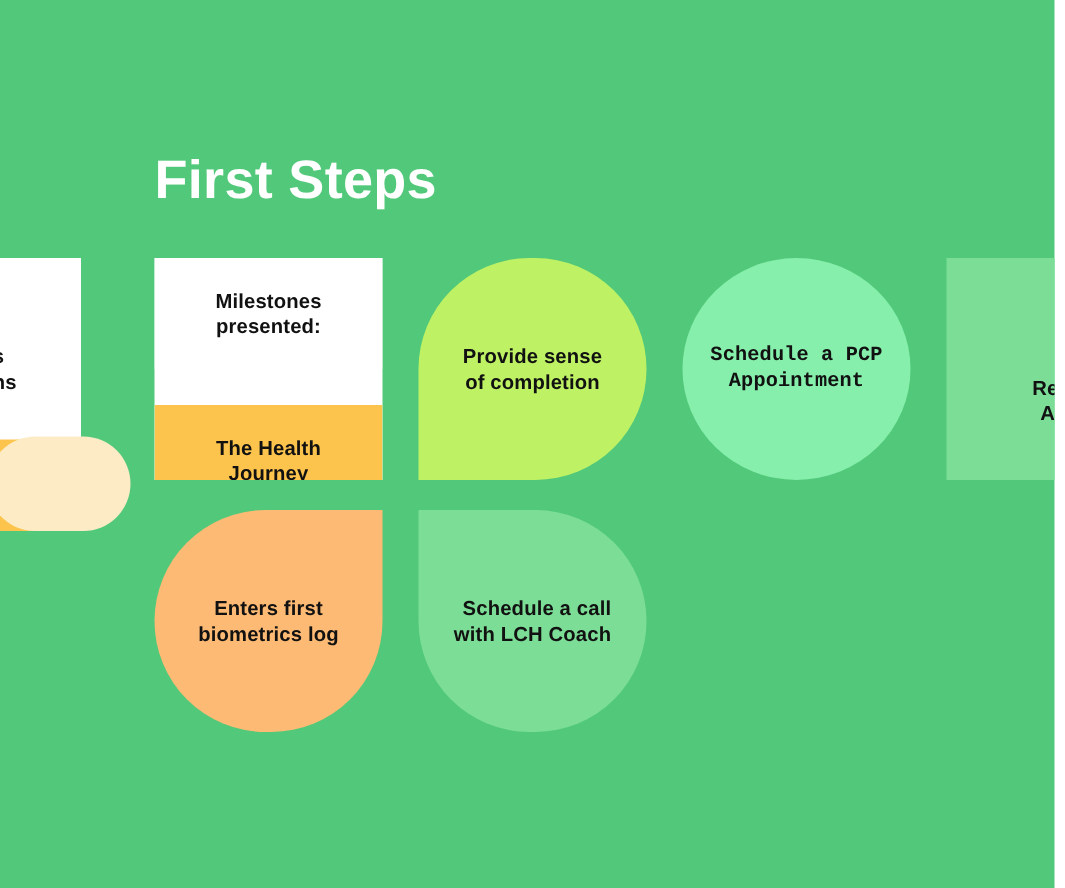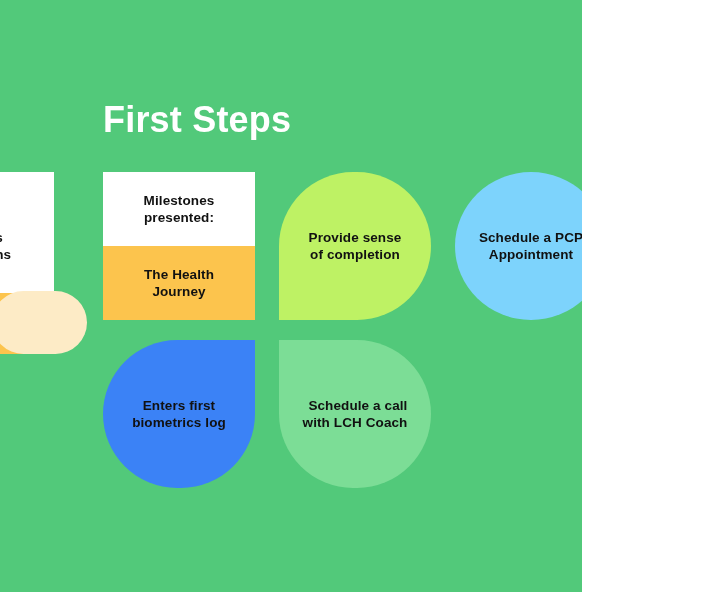--- a/index.html
+++ b/index.html
@@ -7,21 +7,21 @@
     padding: 0;
   }
   body {
     width: 710px;
     height: 592px;
     overflow: hidden;
     font-family: "Liberation Sans", sans-serif;
   }
   #slide {
     position: relative;
-    width: 582px;
+    width: 703px;
     height: 592px;
     background: #52c97a;
     overflow: hidden;
   }
 
   
   #slide-title {
     position: absolute;
     left: 103px;
     top: 99px;
@@ -94,40 +94,41 @@
     background: #ffffff;
   }
   #card-milestones .half {
     height: 50%;
     display: flex;
     align-items: center;
     justify-content: center;
     text-align: center;
   }
   #card-milestones .half-top { background: #ffffff; }
-  #card-milestones .half-bottom { background: #fcc44d; }
+  #card-milestones .half-bottom { background: #fcc44d; margin-top: 24px; }
 
   
   #card-provide-sense {
     left: 279px;
     top: 172px;
     width: 152px;
     height: 148px;
     background: #bef264;
     border-radius: 76px 76px 76px 0;
   }
 
   
   #card-pcp {
     left: 455px;
     top: 172px;
     width: 152px;
     height: 148px;
-    background: #7dd3fc;
+    background: #86efac;
     border-radius: 50%;
+    font-family: Liberation Mono, monospace;
   }
 
   
   #card-reward {
     left: 631px;
     top: 172px;
     width: 152px;
     height: 148px;
     background: #7cdd96;
     display: block;
@@ -147,21 +148,21 @@
     width: 152px;
     text-align: center;
   }
 
   
   #card-biometrics {
     left: 103px;
     top: 340px;
     width: 152px;
     height: 148px;
-    background: #3b82f6;
+    background: #fdba74;
     border-radius: 76px 0 76px 76px;
   }
 
   
   #card-lch-coach {
     left: 279px;
     top: 340px;
     width: 152px;
     height: 148px;
     background: #7cdd96;

